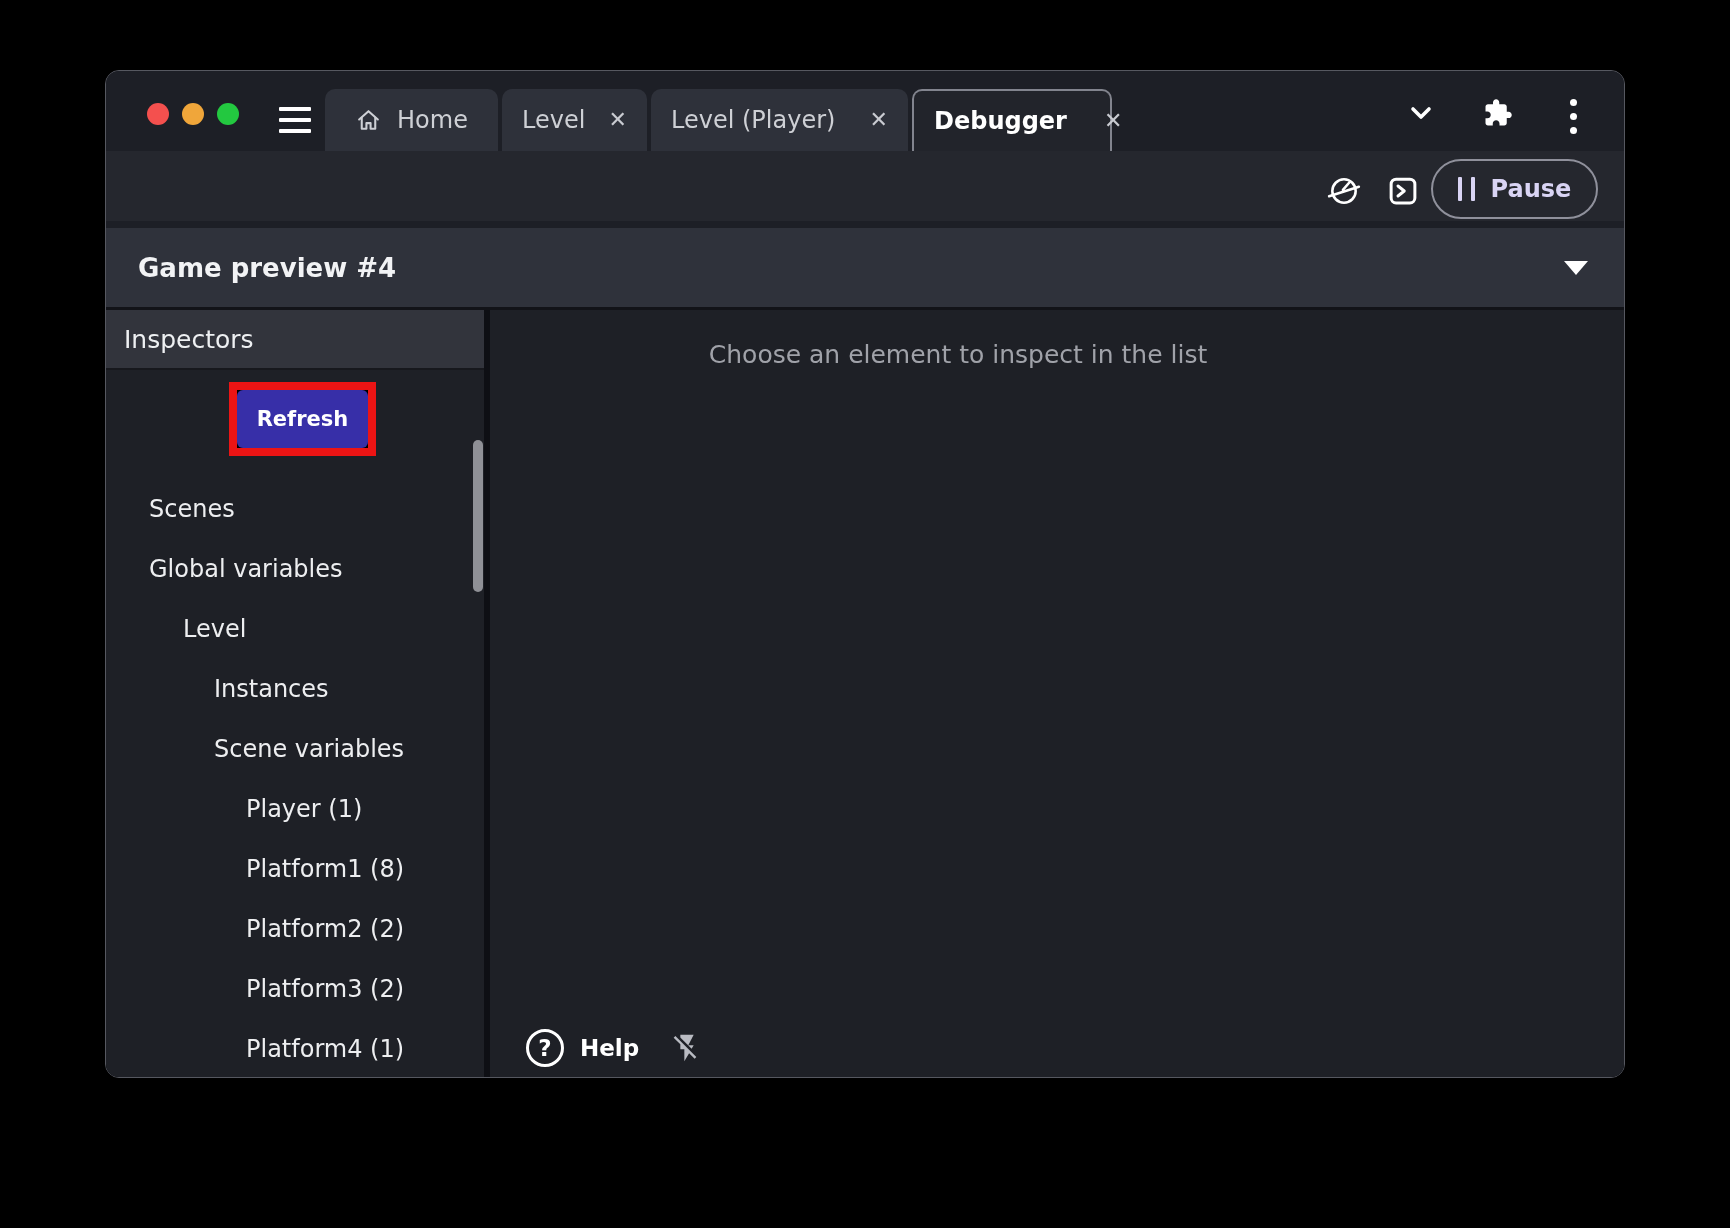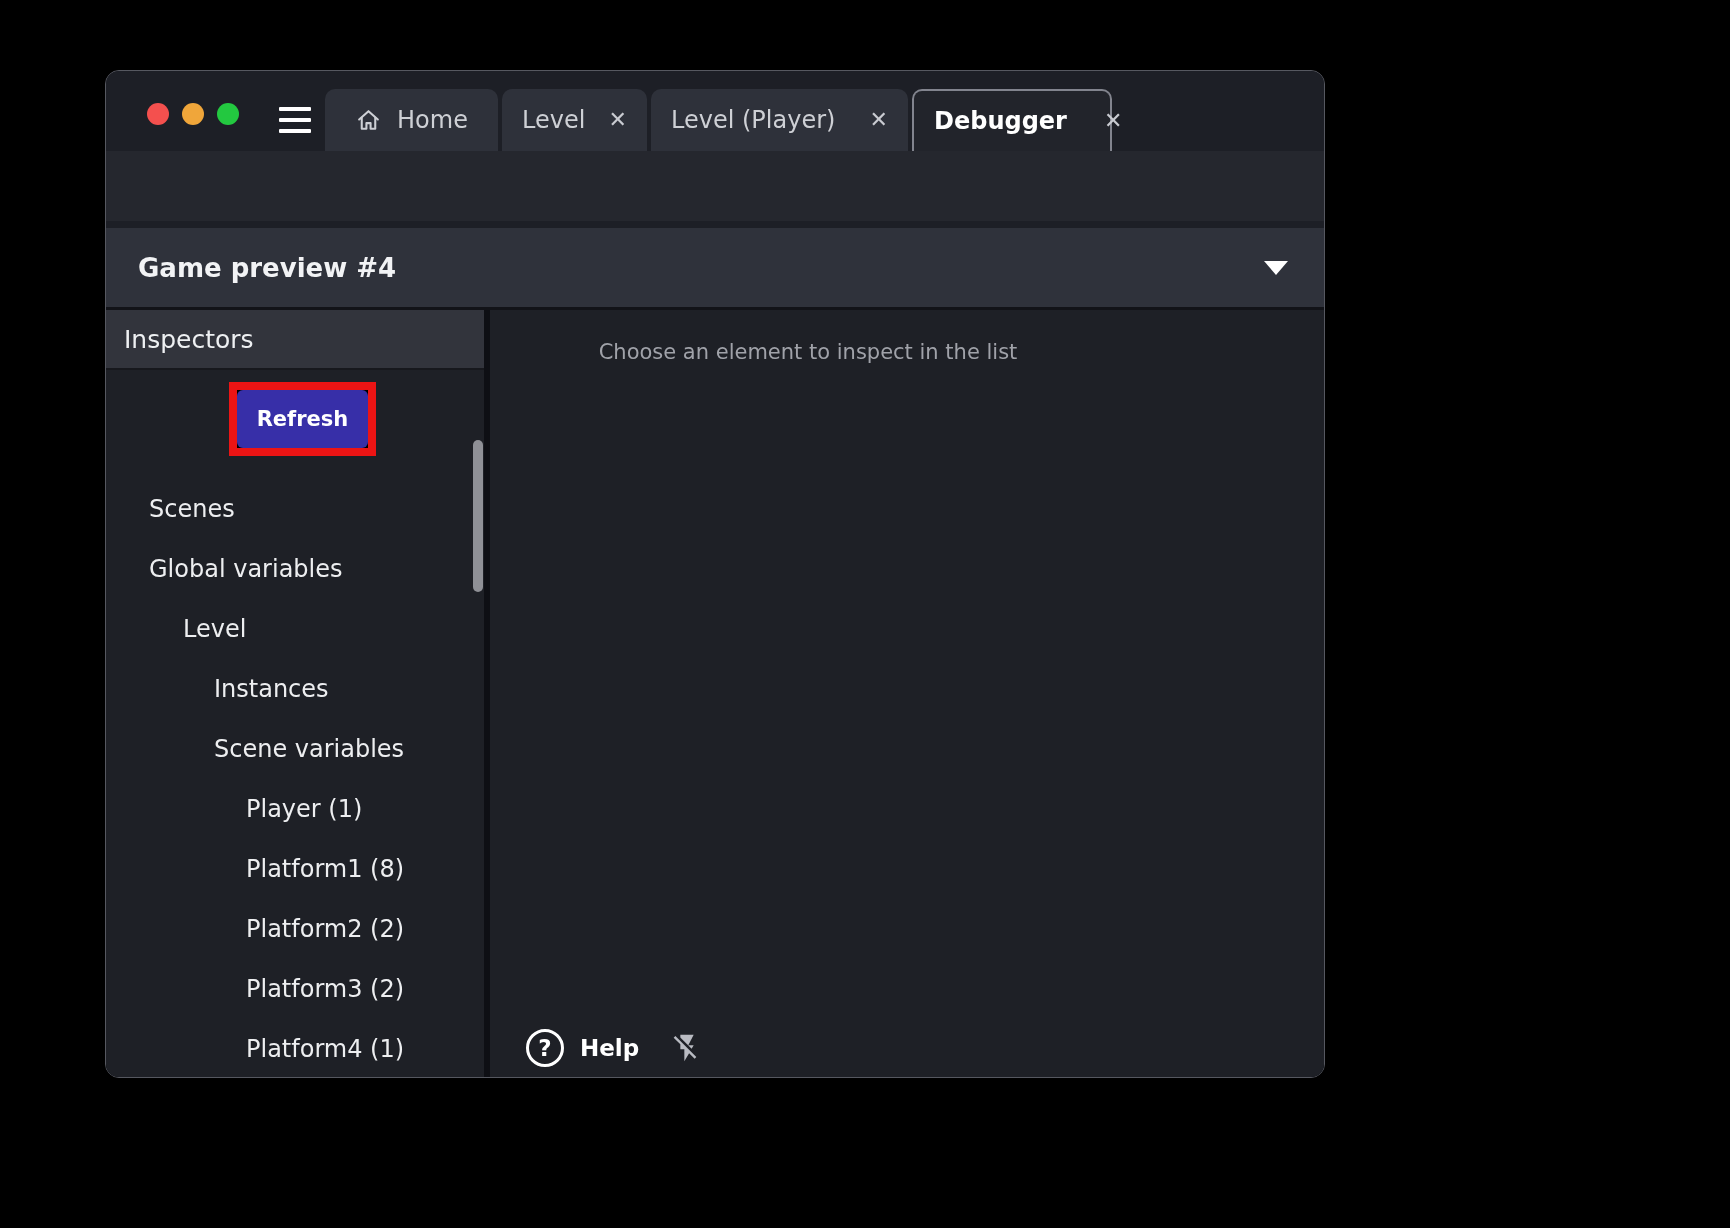--- a/index.html
+++ b/index.html
@@ -7,21 +7,21 @@
     --active-tab-bg:#22242b; --active-tab-border:#82848e; --toolbar-bg:#25272e;
     --preview-row-bg:#2f323b; --panel-bg:#1e2026; --inspectors-header-bg:#32343c;
     --divider:#0e0f14; --annotation-red:#ec1414; --refresh-purple:#372fa8;
     --pause-text:#d9d4f4; --muted-text:#a0a2a9; --tab-text:#ced0d5; --list-text:#edeef0;
     --traffic-red:#f4504e; --traffic-yellow:#f0a63a; --traffic-green:#23c840;
     --icon-gray:#b9bbc2; --scrollbar-thumb:#8f9096;
   }
   *{margin:0;padding:0;box-sizing:border-box;font-family:"DejaVu Sans","Liberation Sans",sans-serif;}
   body{background:#000;}
   .stage{position:relative;width:1730px;height:1228px;background:var(--stage-bg);overflow:hidden;}
-  .window{position:absolute;left:105px;top:70px;width:1220px;height:1008px;background:var(--tabbar-bg);
+  .window{position:absolute;left:105px;top:70px;width:1520px;height:1008px;background:var(--tabbar-bg);
     border:1px solid var(--window-border);border-radius:14px;overflow:hidden;
     box-shadow:0 25px 70px rgba(0,0,0,.85);}
   
   .tabbar{position:absolute;top:0;left:0;right:0;height:80px;background:var(--tabbar-bg);}
   .traffic{position:absolute;left:41px;top:32px;display:flex;gap:13px;}
   .tl{width:22px;height:22px;border-radius:50%;display:inline-block;cursor:pointer;}
   .tl.red{background:var(--traffic-red);} .tl.yellow{background:var(--traffic-yellow);} .tl.green{background:var(--traffic-green);}
   .hamburger{position:absolute;left:173px;top:36px;width:32px;display:flex;flex-direction:column;gap:7px;cursor:pointer;}
   .hamburger i{display:block;height:4px;background:#fff;border-radius:1px;}
   .tabs{position:absolute;left:219px;bottom:0;display:flex;gap:4px;align-items:flex-end;}
@@ -60,21 +60,21 @@
     display:flex;align-items:flex-end;justify-content:center;background:#000;}
   .refresh-btn{width:100%;height:100%;background:var(--refresh-purple);border:none;border-radius:6px;
     color:#fff;font-size:21px;font-weight:bold;cursor:pointer;}
   .list{position:absolute;left:0;right:14px;top:169px;}
   .list-item{height:60px;line-height:60px;font-size:24px;color:var(--list-text);white-space:nowrap;cursor:pointer;}
   .indent-0{padding-left:43px;} .indent-1{padding-left:77px;} .indent-2{padding-left:108px;} .indent-3{padding-left:140px;}
   .scroll-thumb{position:absolute;right:1px;top:130px;width:10px;height:152px;border-radius:5px;
     background:var(--scrollbar-thumb);cursor:pointer;}
   .v-divider{width:6px;background:var(--divider);flex:none;}
   .main{flex:1;position:relative;background:var(--panel-bg);}
-  .empty-msg{position:absolute;left:0;right:198px;top:30px;text-align:center;font-size:21px;color:var(--muted-text);}
+  .empty-msg{position:absolute;left:0;right:198px;top:30px;text-align:center;font-size:25px;color:var(--muted-text);}
   .help-row{position:absolute;left:36px;bottom:10px;display:flex;align-items:center;gap:18px;}
   .help-btn{display:flex;align-items:center;gap:16px;cursor:pointer;background:none;border:none;}
   .help-circle{width:38px;height:38px;border:3px solid #fff;border-radius:50%;display:flex;align-items:center;
     justify-content:center;color:#fff;font-size:23px;font-weight:bold;}
   .help-label{color:#fff;font-size:23px;font-weight:bold;}
   .flash-btn{background:none;border:none;cursor:pointer;margin-left:14px;display:flex;align-items:center;}
 </style>
 </head>
 <body>
 

